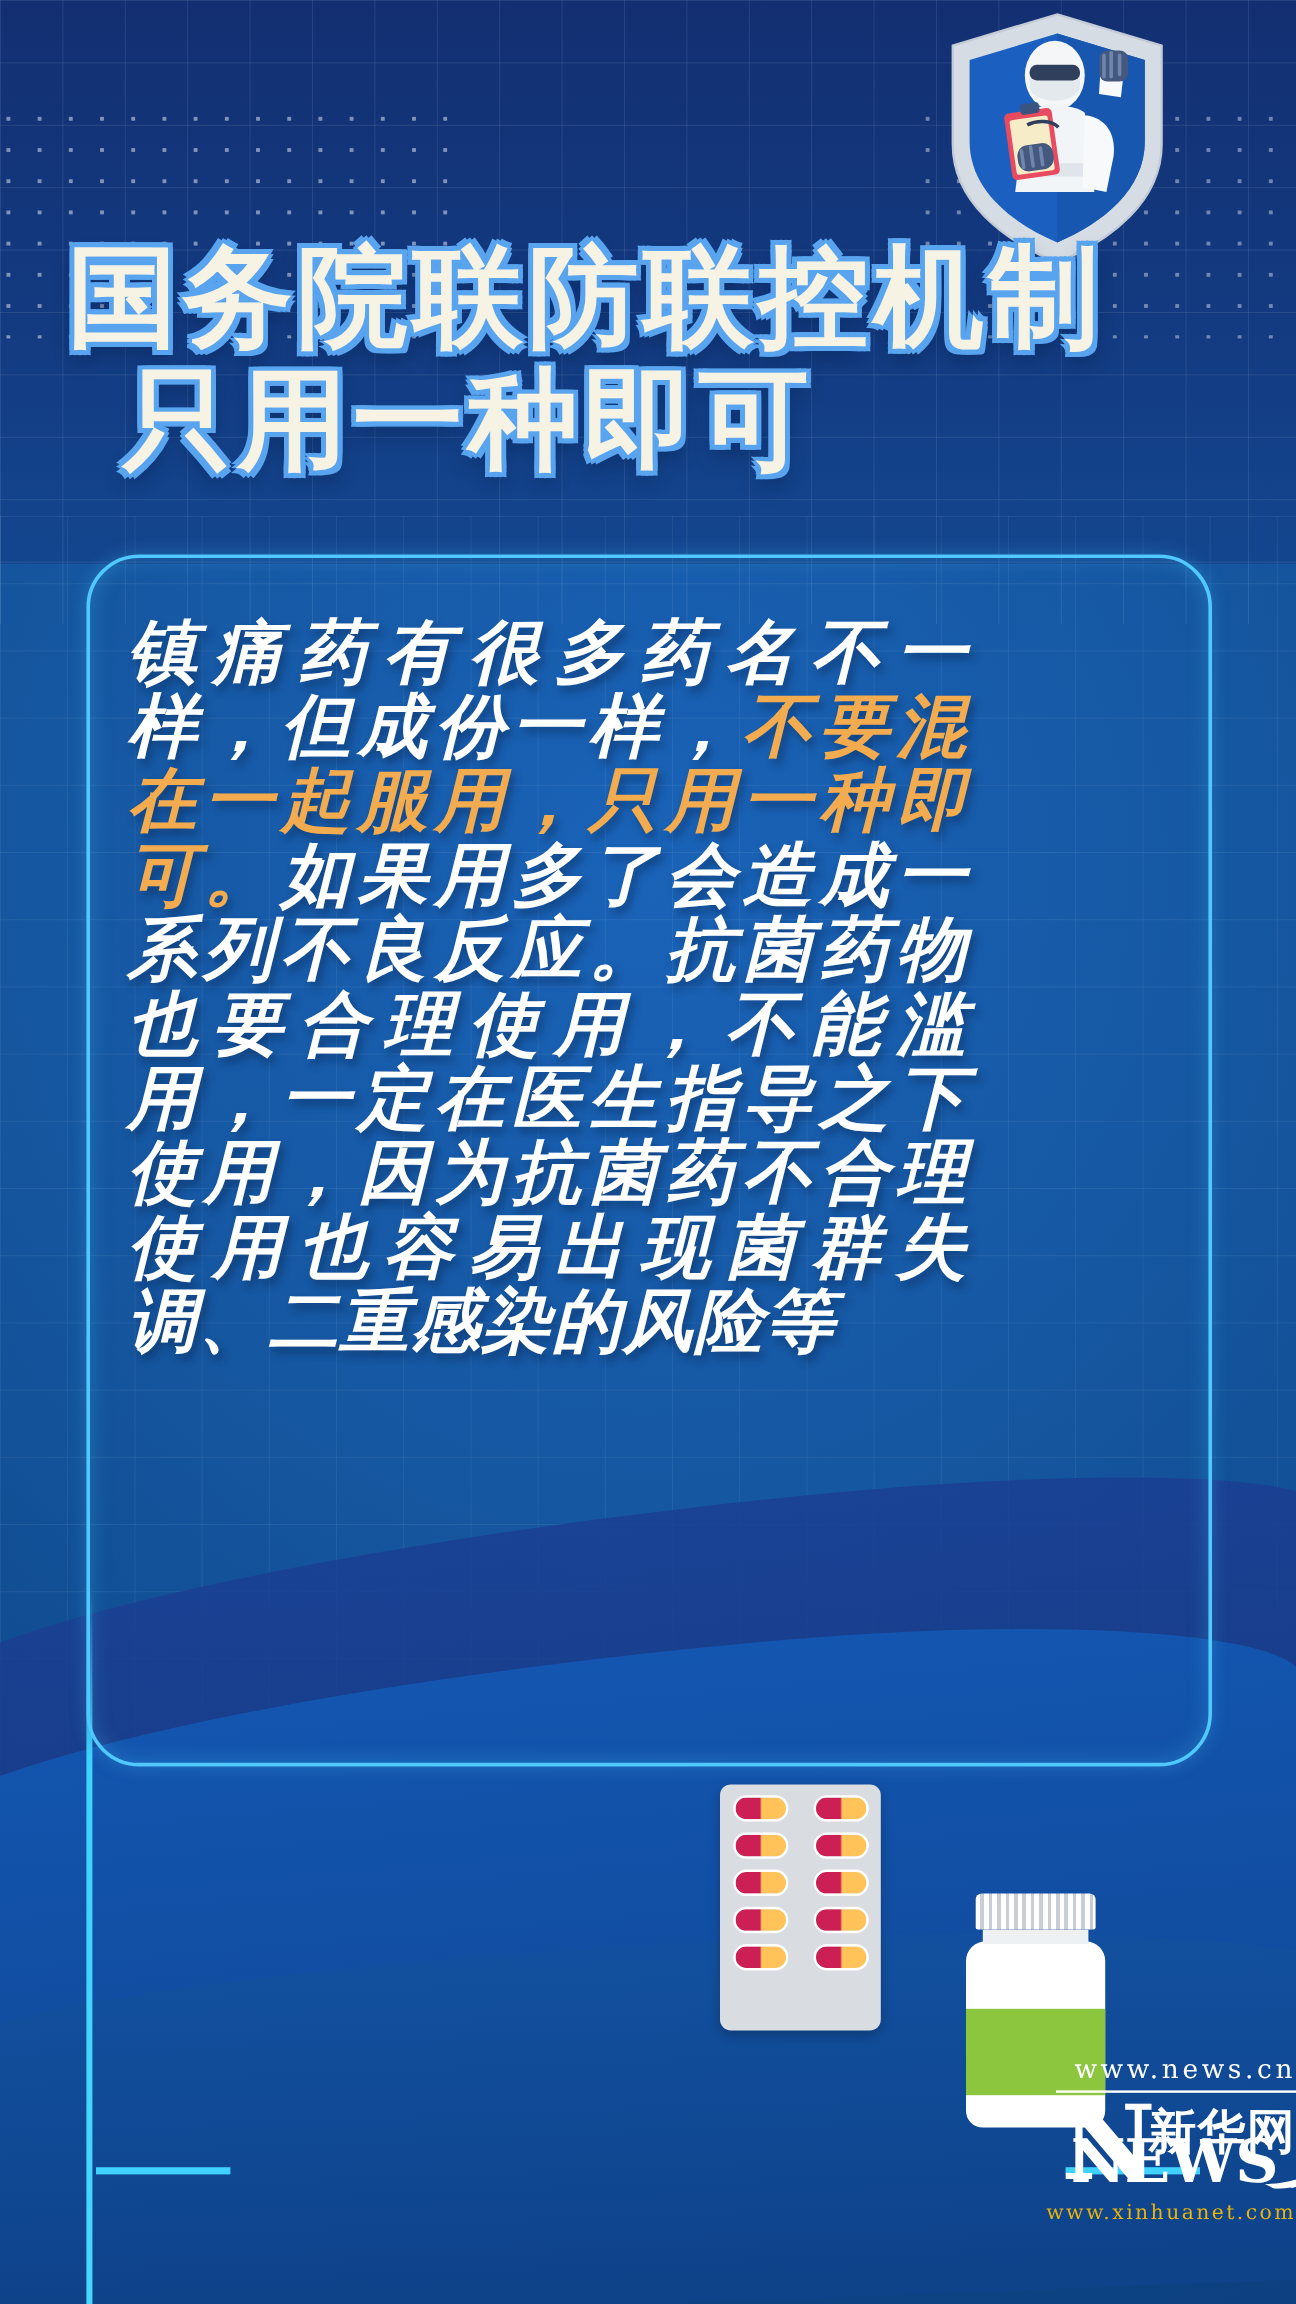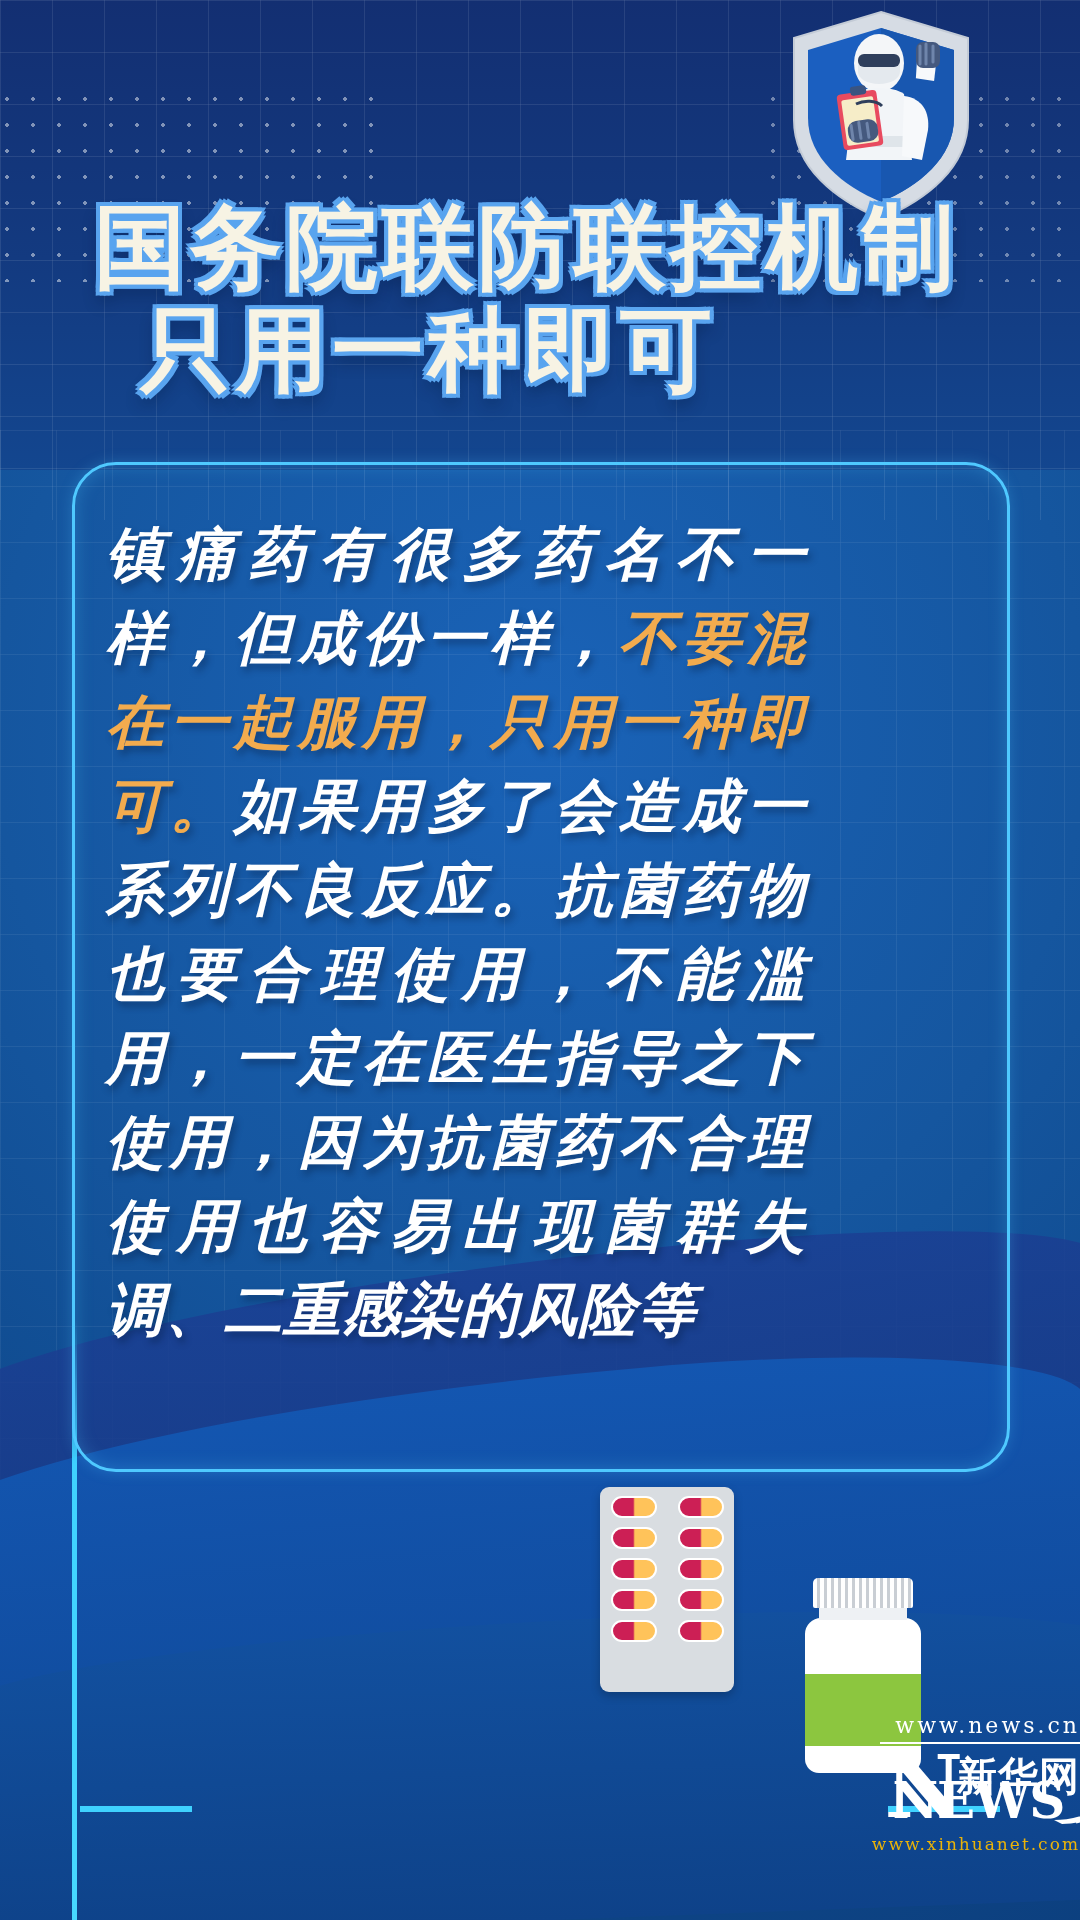--- a/index.html
+++ b/index.html
@@ -59,41 +59,41 @@
       -3px 0 0 #1b3f8f, 3px 0 0 #1b3f8f, 0 -3px 0 #1b3f8f, 0 3px 0 #1b3f8f,
       -5px -5px 0 #f3f0c2, 5px -5px 0 #f3f0c2, -5px 5px 0 #f3f0c2, 5px 5px 0 #f3f0c2,
       0 -6px 0 #f3f0c2, 0 6px 0 #f3f0c2, -6px 0 0 #f3f0c2, 6px 0 0 #f3f0c2;
     font-family:"DejaVu Sans","Liberation Sans",sans-serif;}
   .pencil{position:absolute;left:290px;top:36px;width:66px;height:120px;transform:rotate(22deg);}
 
   
   .shield{position:absolute;right:104px;top:8px;width:190px;height:215px;}
 
   
-  .title{position:absolute;left:56px;top:196px;width:940px;margin-left:38px;}
+  .title{position:absolute;left:56px;top:196px;width:940px;}
   .title-line{
     font-size:92px;line-height:1.12;font-weight:700;letter-spacing:4px;
     color:#f7f3e4;
     font-family:"DejaVu Sans","Liberation Sans",sans-serif;
     text-shadow:
       -4px 0 0 #59a4ef, 4px 0 0 #59a4ef, 0 -4px 0 #59a4ef, 0 4px 0 #59a4ef,
       -4px -4px 0 #59a4ef, 4px -4px 0 #59a4ef, -4px 4px 0 #59a4ef, 4px 4px 0 #59a4ef,
       0 10px 16px rgba(5,25,60,.45);
   }
   .title-line.l2{padding-left:46px;}
 
   
   .frame{position:absolute;left:72px;top:462px;width:938px;height:1010px;
     border:3px solid #4fc9ff;border-radius:44px;box-sizing:border-box;
     box-shadow:0 0 18px rgba(79,201,255,.28) inset, 0 0 14px rgba(79,201,255,.25);}
 
   
   .body-copy{position:absolute;left:106px;top:512px;width:700px;
     font-family:"DejaVu Sans","Liberation Sans",sans-serif;
-    font-size:58px;line-height:84px;font-weight:700;font-style:italic;
+    font-size:58px;line-height:62px;font-weight:700;font-style:italic;
     color:#ffffff;letter-spacing:1px;text-align:justify;
     text-shadow:3px 5px 7px rgba(5,25,60,.40);}
   .hi{color:#f2ab4e;}
 
   
   .blister{position:absolute;left:600px;top:1487px;width:134px;height:205px;
     background:#d9dde1;border-radius:9px;box-shadow:0 4px 10px rgba(0,0,0,.22);}
   .blister .row{display:flex;justify-content:space-around;margin-top:9px;}
   .cap{width:46px;height:22px;border-radius:11px;
     background:linear-gradient(90deg,#cc1f55 0%,#cc1f55 48%,#ffc35a 52%,#ffc35a 100%);

